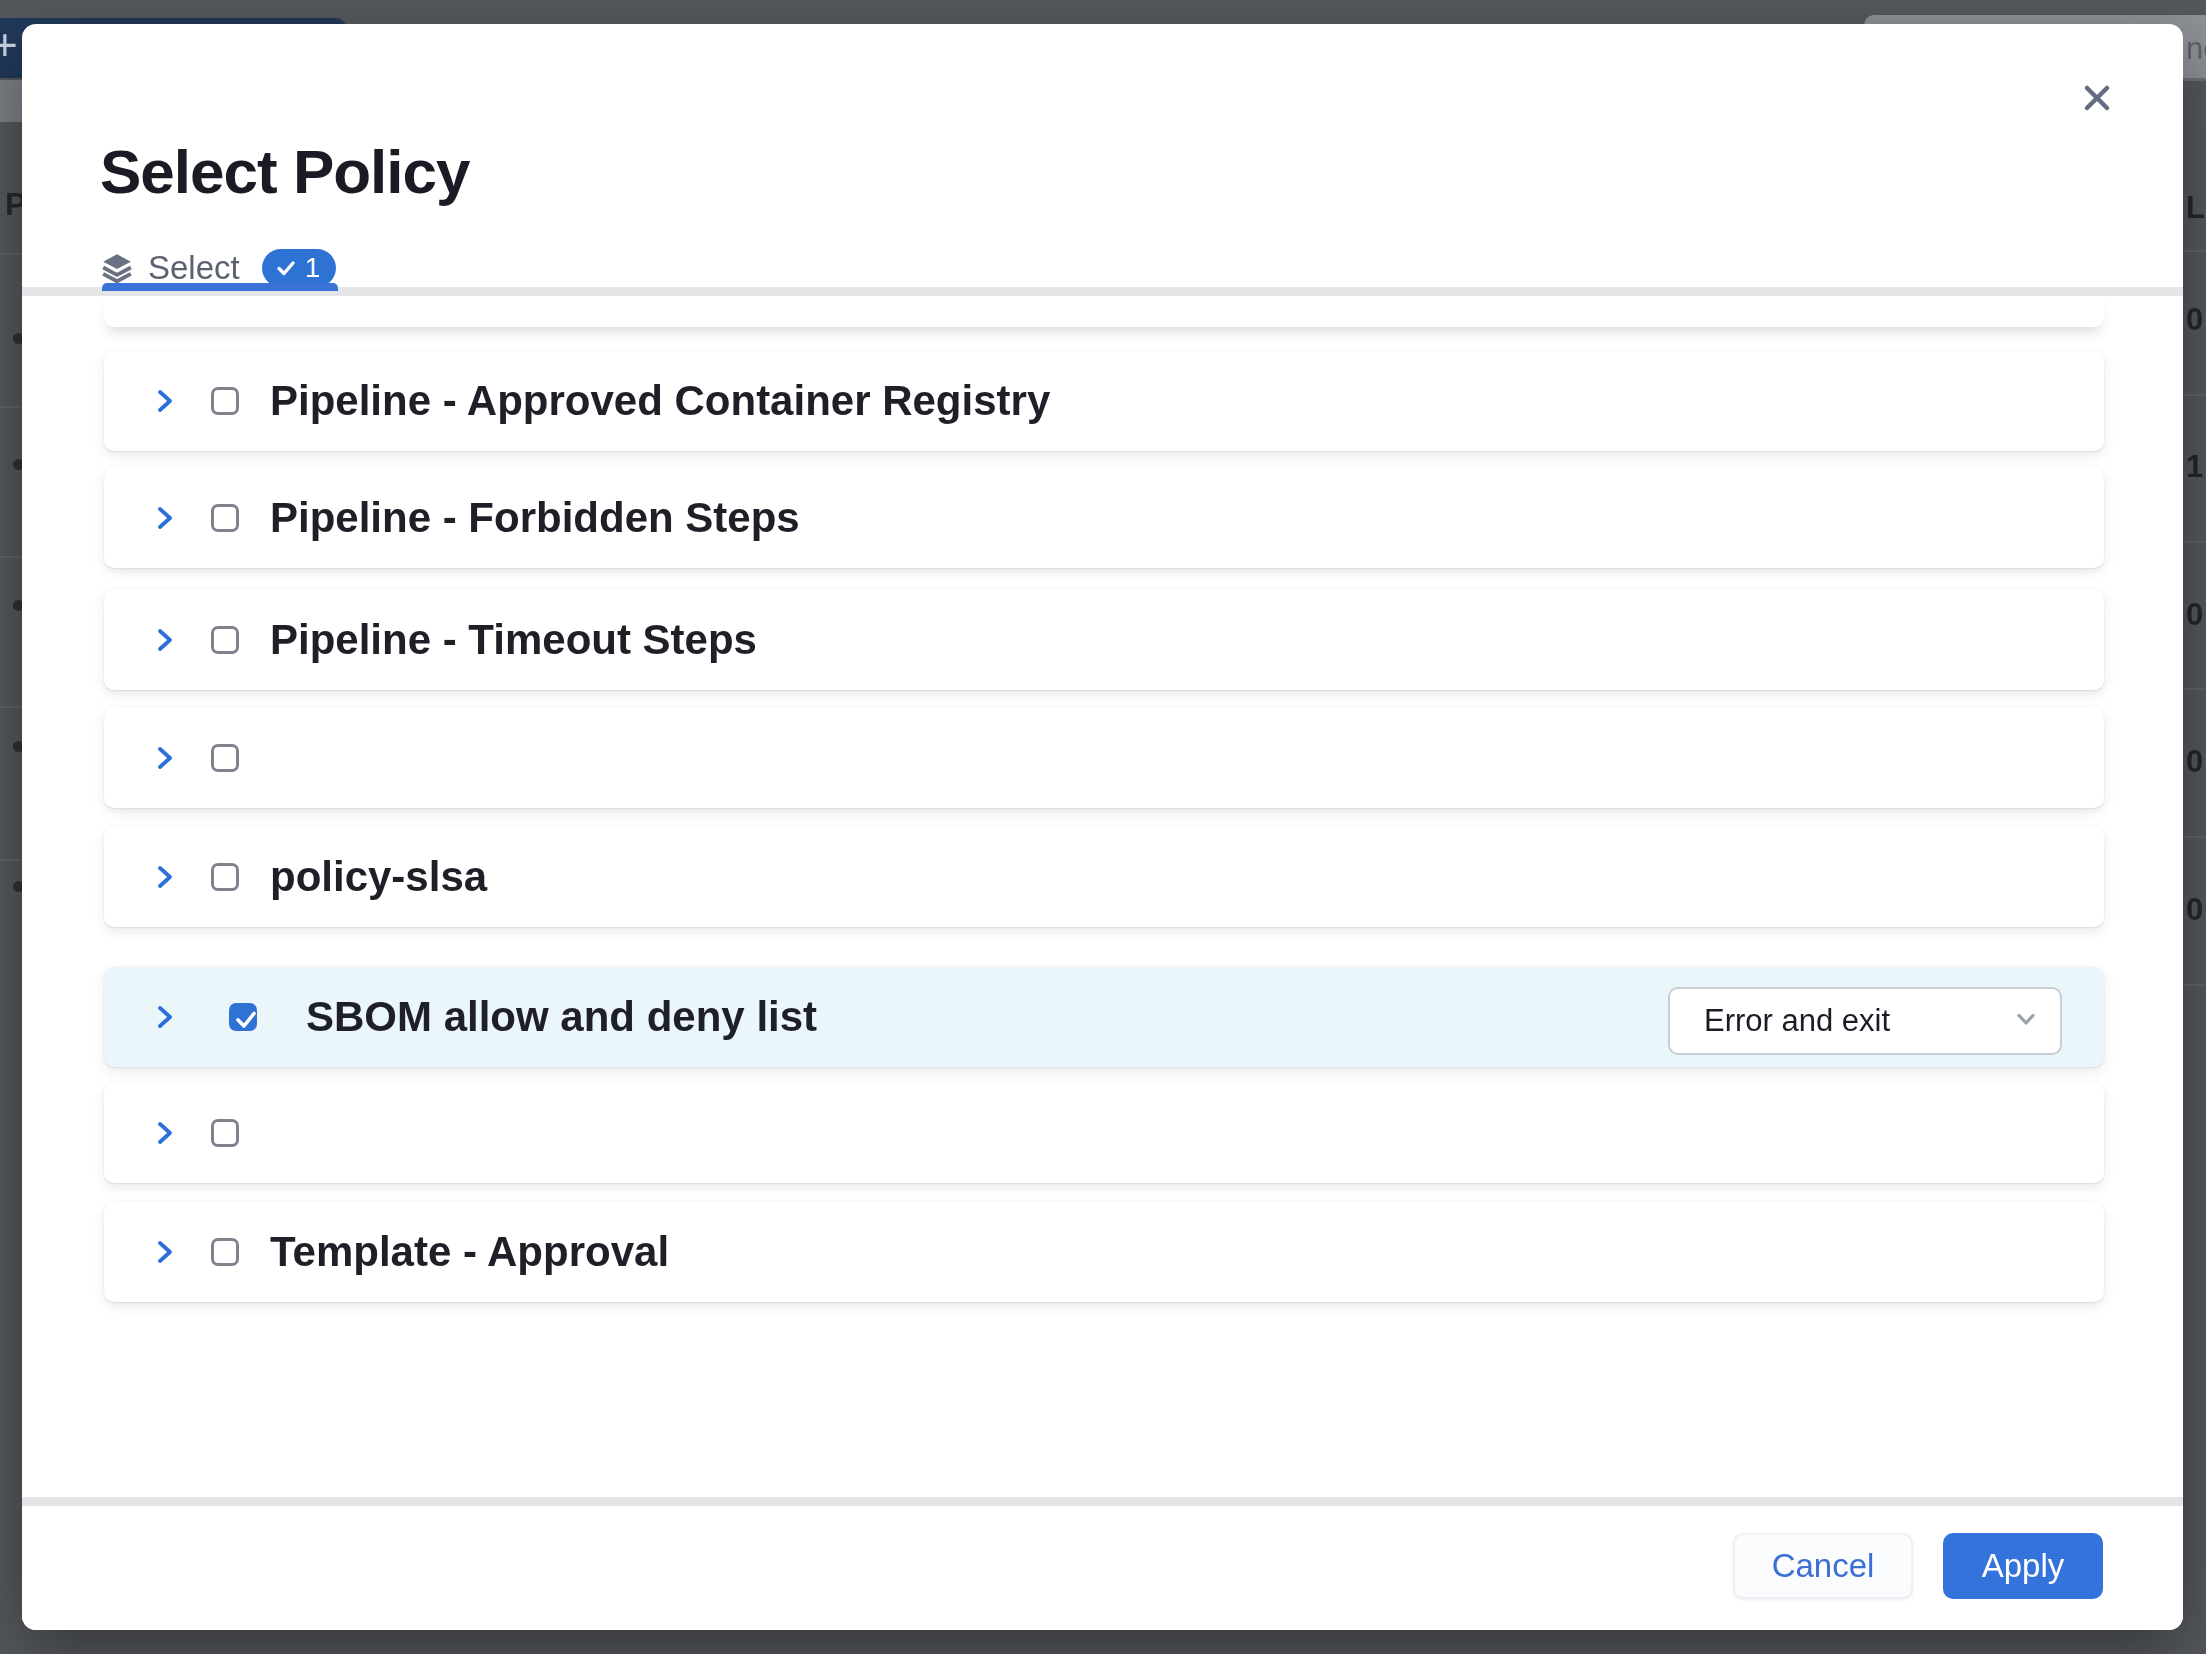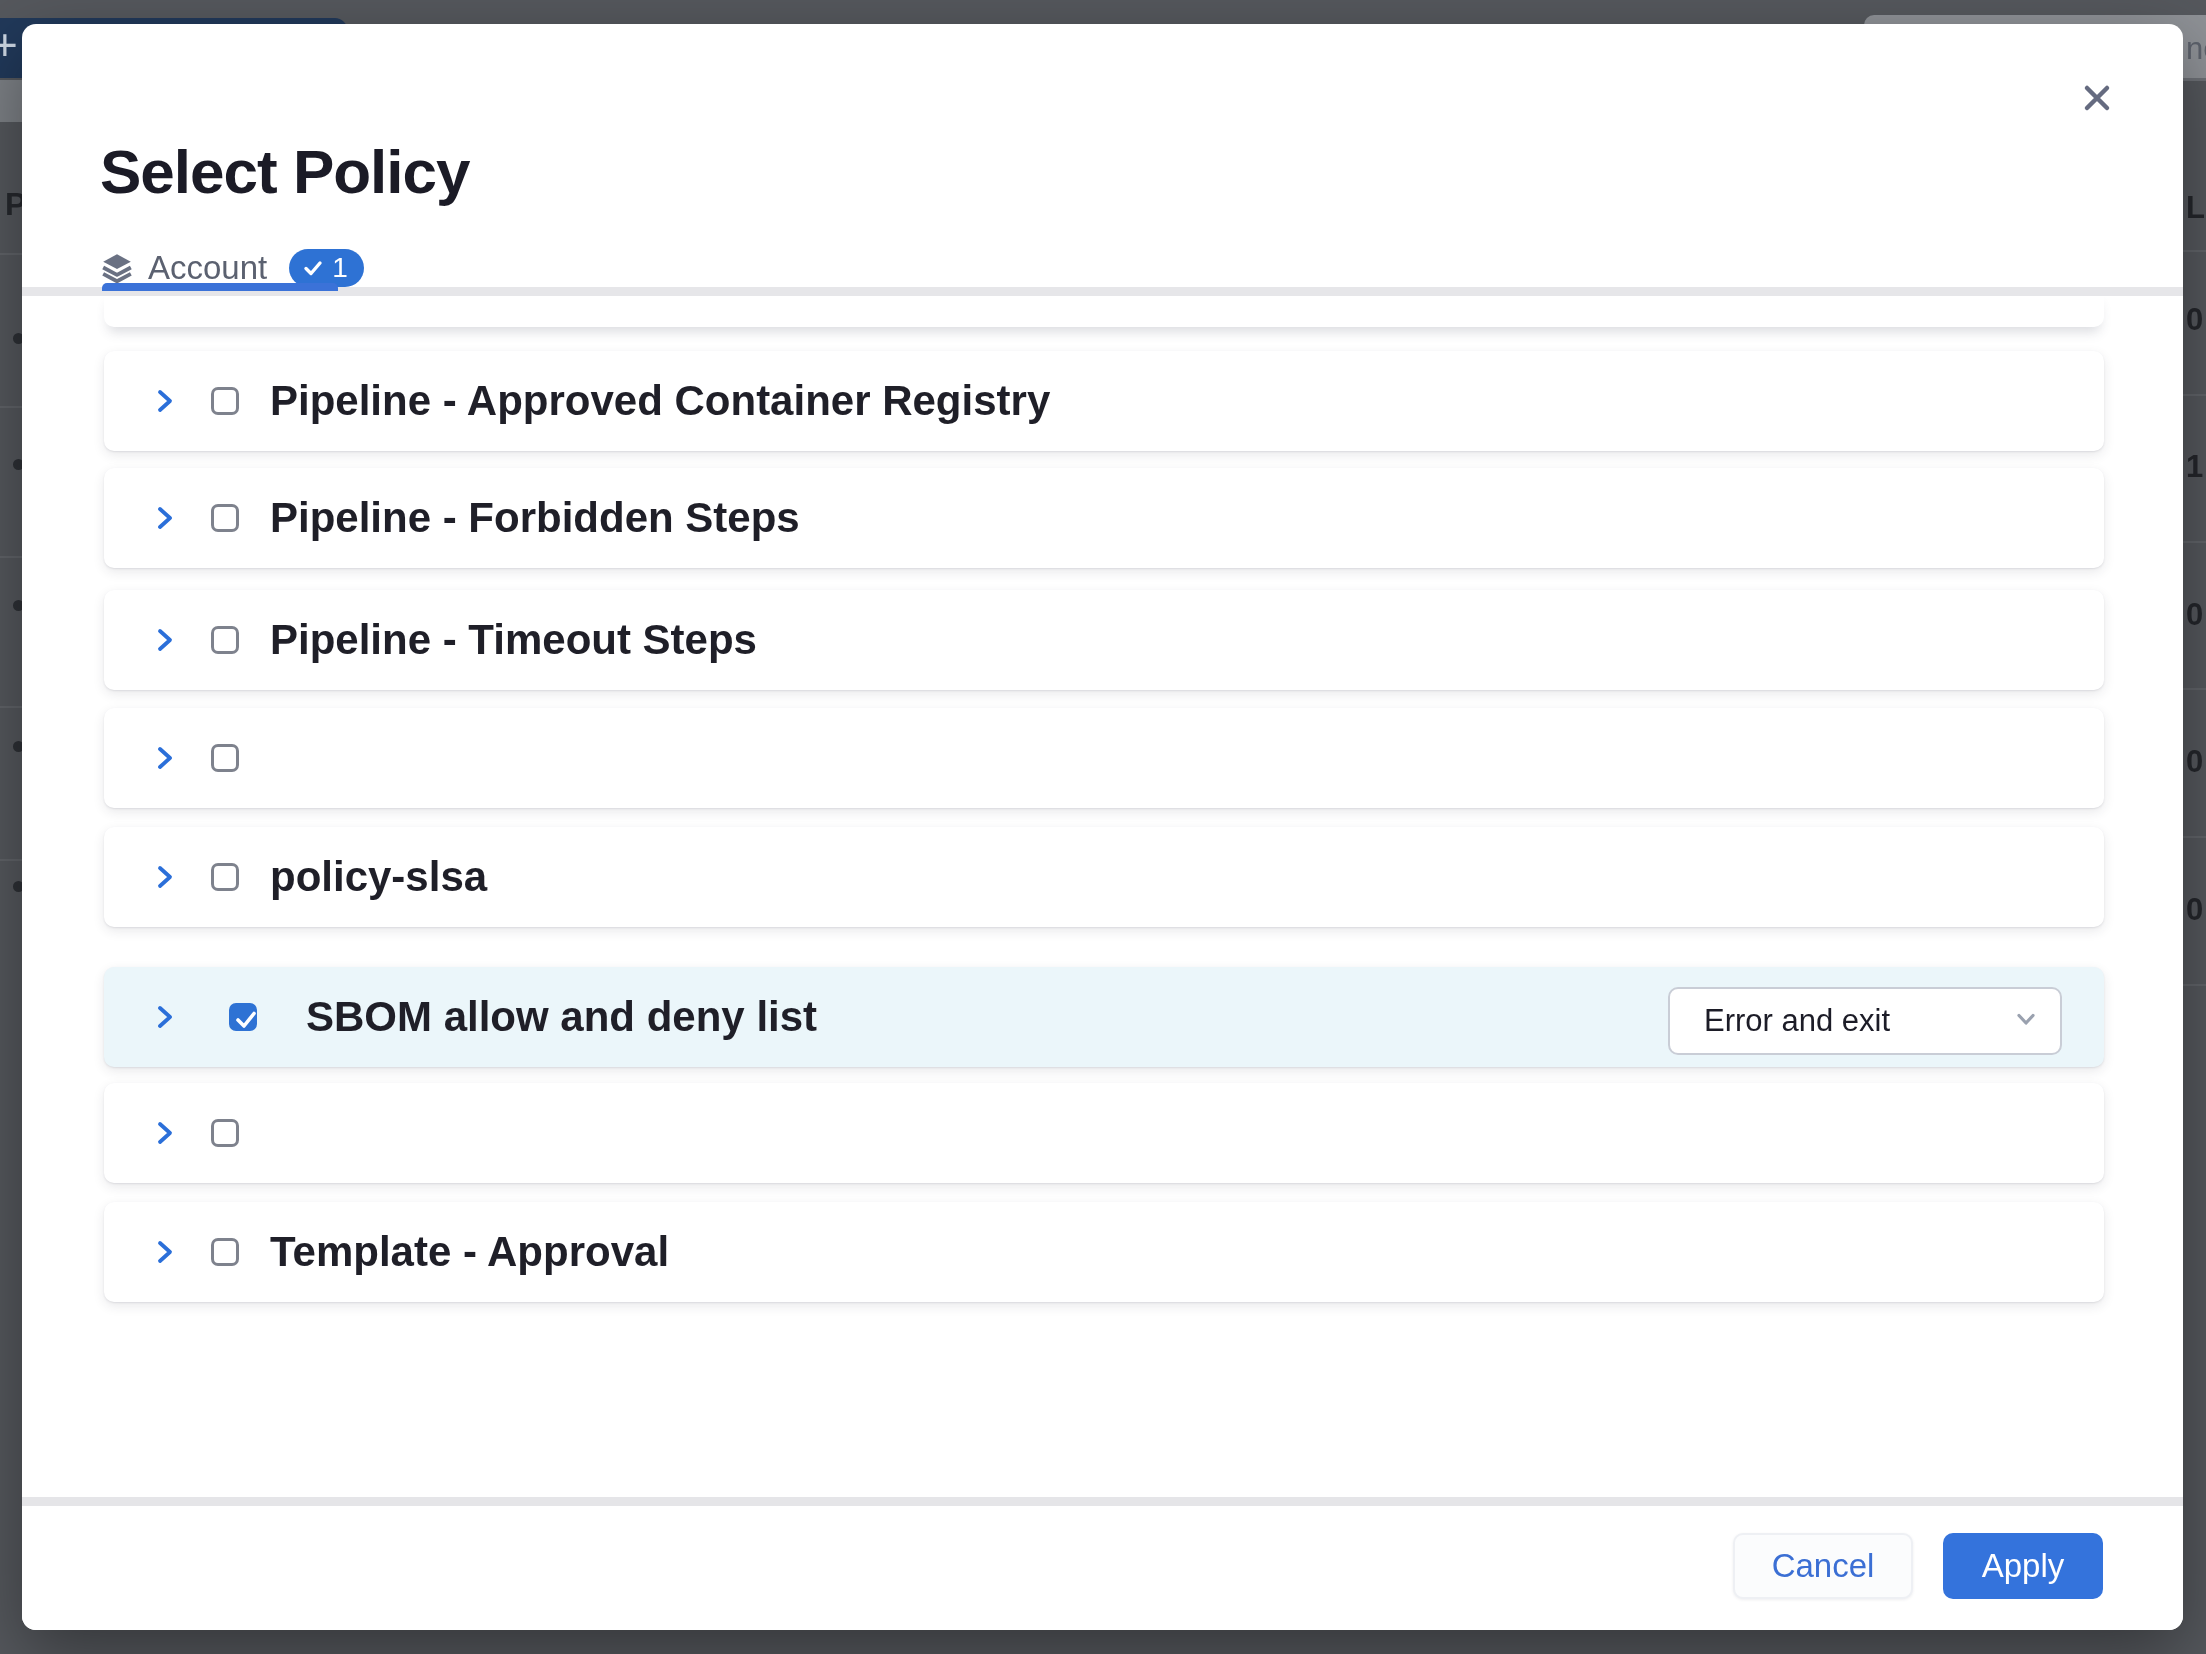--- a/index.html
+++ b/index.html
@@ -105,21 +105,21 @@
   </button>
 
   <div class="modal-title">Select Policy</div>
 
   <div class="tabbar">
     <svg width="34" height="34" viewBox="0 0 32 32">
       <path d="M16 3 L29 10 16 17 3 10 Z" fill="#6a7183"></path>
       <path d="M3 15.5 L16 22.5 29 15.5" fill="none" stroke="#6a7183" stroke-width="3.6" stroke-linejoin="round"></path>
       <path d="M3 21.5 L16 28.5 29 21.5" fill="none" stroke="#6a7183" stroke-width="3.6" stroke-linejoin="round"></path>
     </svg>
-    <span class="tab-label">Account</span>
+    <span class="tab-label">Select</span>
     <span class="tab-badge">
       <svg width="22" height="22" viewBox="0 0 22 22">
         <path d="M4 11.5 L9 16.5 18 6" fill="none" stroke="#ffffff" stroke-width="3.4" stroke-linecap="round" stroke-linejoin="round"></path>
       </svg>
       <span>1</span>
     </span>
   </div>
   <div class="tab-underline"></div>
   <div class="tab-divider"></div>
 

